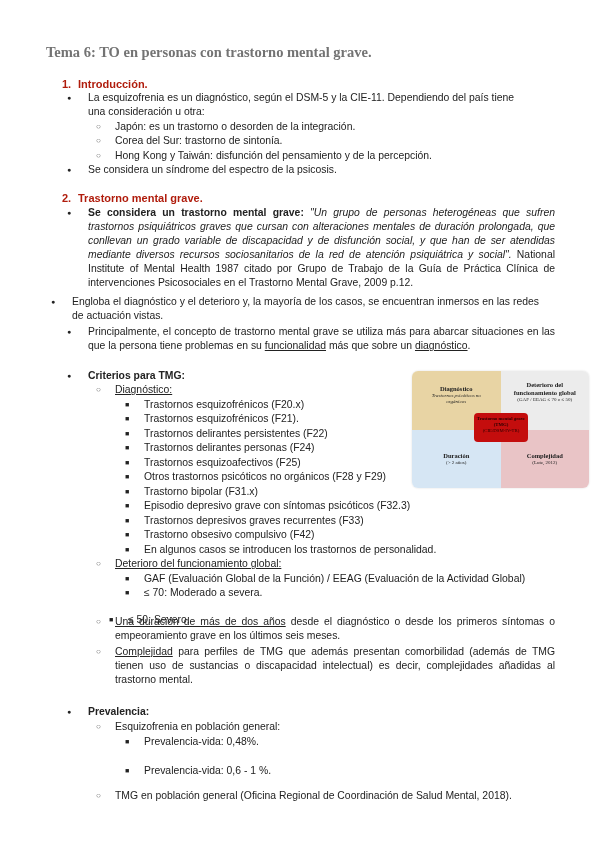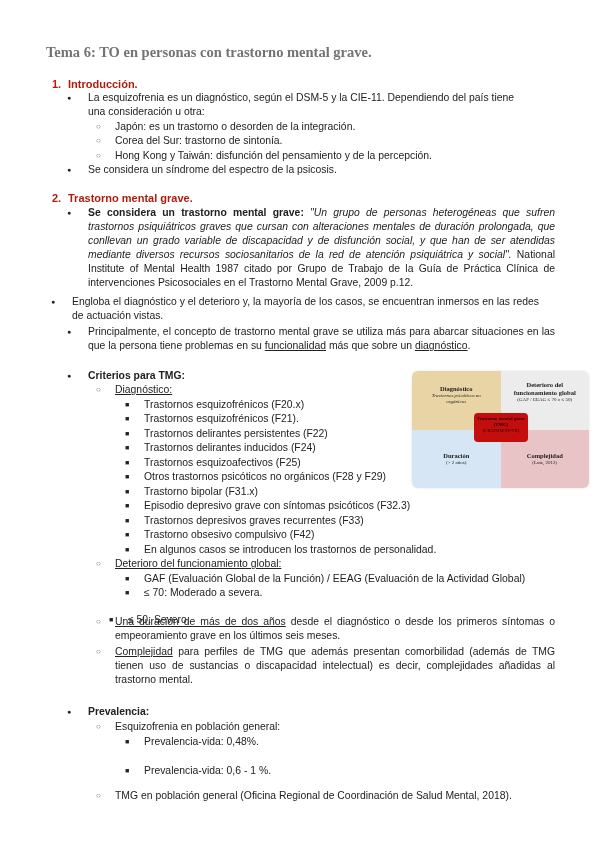--- a/index.html
+++ b/index.html
@@ -1,21 +1,21 @@
 <!DOCTYPE html>
 <html><head>
 <meta charset="utf-8">
 <style>
   html, body { margin: 0; padding: 0; background: #ffffff; }
   body { width: 600px; height: 848px; position: relative; overflow: hidden;
          font-family: "Liberation Sans", sans-serif; color: #222; font-size: 10.4px; }
   .page { position: absolute; left: 0; top: 0; width: 600px; height: 848px; }
   .title { position: absolute; left: 46px; top: 44px; font-family: "Liberation Serif", serif;
            font-weight: bold; font-size: 14.5px; color: #737373; }
-  .h1 { position: absolute; left: 52px; font-weight: bold; font-size: 11px; color: #b01c0c; }
+  .h1 { position: absolute; left: 62px; font-weight: bold; font-size: 11px; color: #b01c0c; }
   .h1 .num { display: inline-block; width: 16px; }
   .line { position: absolute; white-space: nowrap; line-height: 14px; }
   .b1::before { content: "\25CF"; position: absolute; left: -21px; top: 0; font-size: 7px; color:#222; }
   .b2::before { content: "\25CB"; position: absolute; left: -19px; top: 0; font-size: 8px; color:#666; }
   .b3::before { content: "\25A0"; position: absolute; left: -19px; top: 0; font-size: 7px; color:#222; }
   .bold { font-weight: bold; }
   .ital { font-style: italic; }
   .u { text-decoration: underline; }
   .block { position: absolute; line-height: 14px; text-align: justify; }
 
@@ -64,21 +64,21 @@
   <div class="block b1" style="left:72px; top:295px; width:467px;">Engloba el diagnóstico y el deterioro y, la mayoría de los casos, se encuentran inmersos en las redes de actuación vistas.</div>
 
   <div class="block b1" style="left:88px; top:325px; width:467px;"><span>Principalmente, el concepto de trastorno mental grave se utiliza más para abarcar situaciones en las que la persona tiene problemas en su </span><span class="u">funcionalidad</span><span> más que sobre un </span><span class="u">diagnóstico</span><span>.</span></div>
 
   <div class="line b1 bold" style="left:88px; top:369px;">Criterios para TMG:</div>
   <div class="line b2 u" style="left:115px; top:383px;">Diagnóstico:</div>
 
   <div class="line b3" style="left:144px; top:398px;">Trastornos esquizofrénicos (F20.x)</div>
   <div class="line b3" style="left:144px; top:412px;">Trastornos esquizofrénicos (F21).</div>
   <div class="line b3" style="left:144px; top:427px;">Trastornos delirantes persistentes (F22)</div>
-  <div class="line b3" style="left:144px; top:441px;">Trastornos delirantes inducidos (F24)</div>
+  <div class="line b3" style="left:144px; top:441px;">Trastornos delirantes personas (F24)</div>
   <div class="line b3" style="left:144px; top:456px;">Trastornos esquizoafectivos (F25)</div>
   <div class="line b3" style="left:144px; top:470px;">Otros trastornos psicóticos no orgánicos (F28 y F29)</div>
   <div class="line b3" style="left:144px; top:485px;">Trastorno bipolar (F31.x)</div>
   <div class="line b3" style="left:144px; top:499px;">Episodio depresivo grave con síntomas psicóticos (F32.3)</div>
   <div class="line b3" style="left:144px; top:514px;">Trastornos depresivos graves recurrentes (F33)</div>
   <div class="line b3" style="left:144px; top:528px;">Trastorno obsesivo compulsivo (F42)</div>
   <div class="line b3" style="left:144px; top:543px;">En algunos casos se introducen los trastornos de personalidad.</div>
 
   <div class="line b2 u" style="left:115px; top:557px;">Deterioro del funcionamiento global:</div>
   <div class="line b3" style="left:144px; top:572px;">GAF (Evaluación Global de la Función) / EEAG (Evaluación de la Actividad Global)</div>

